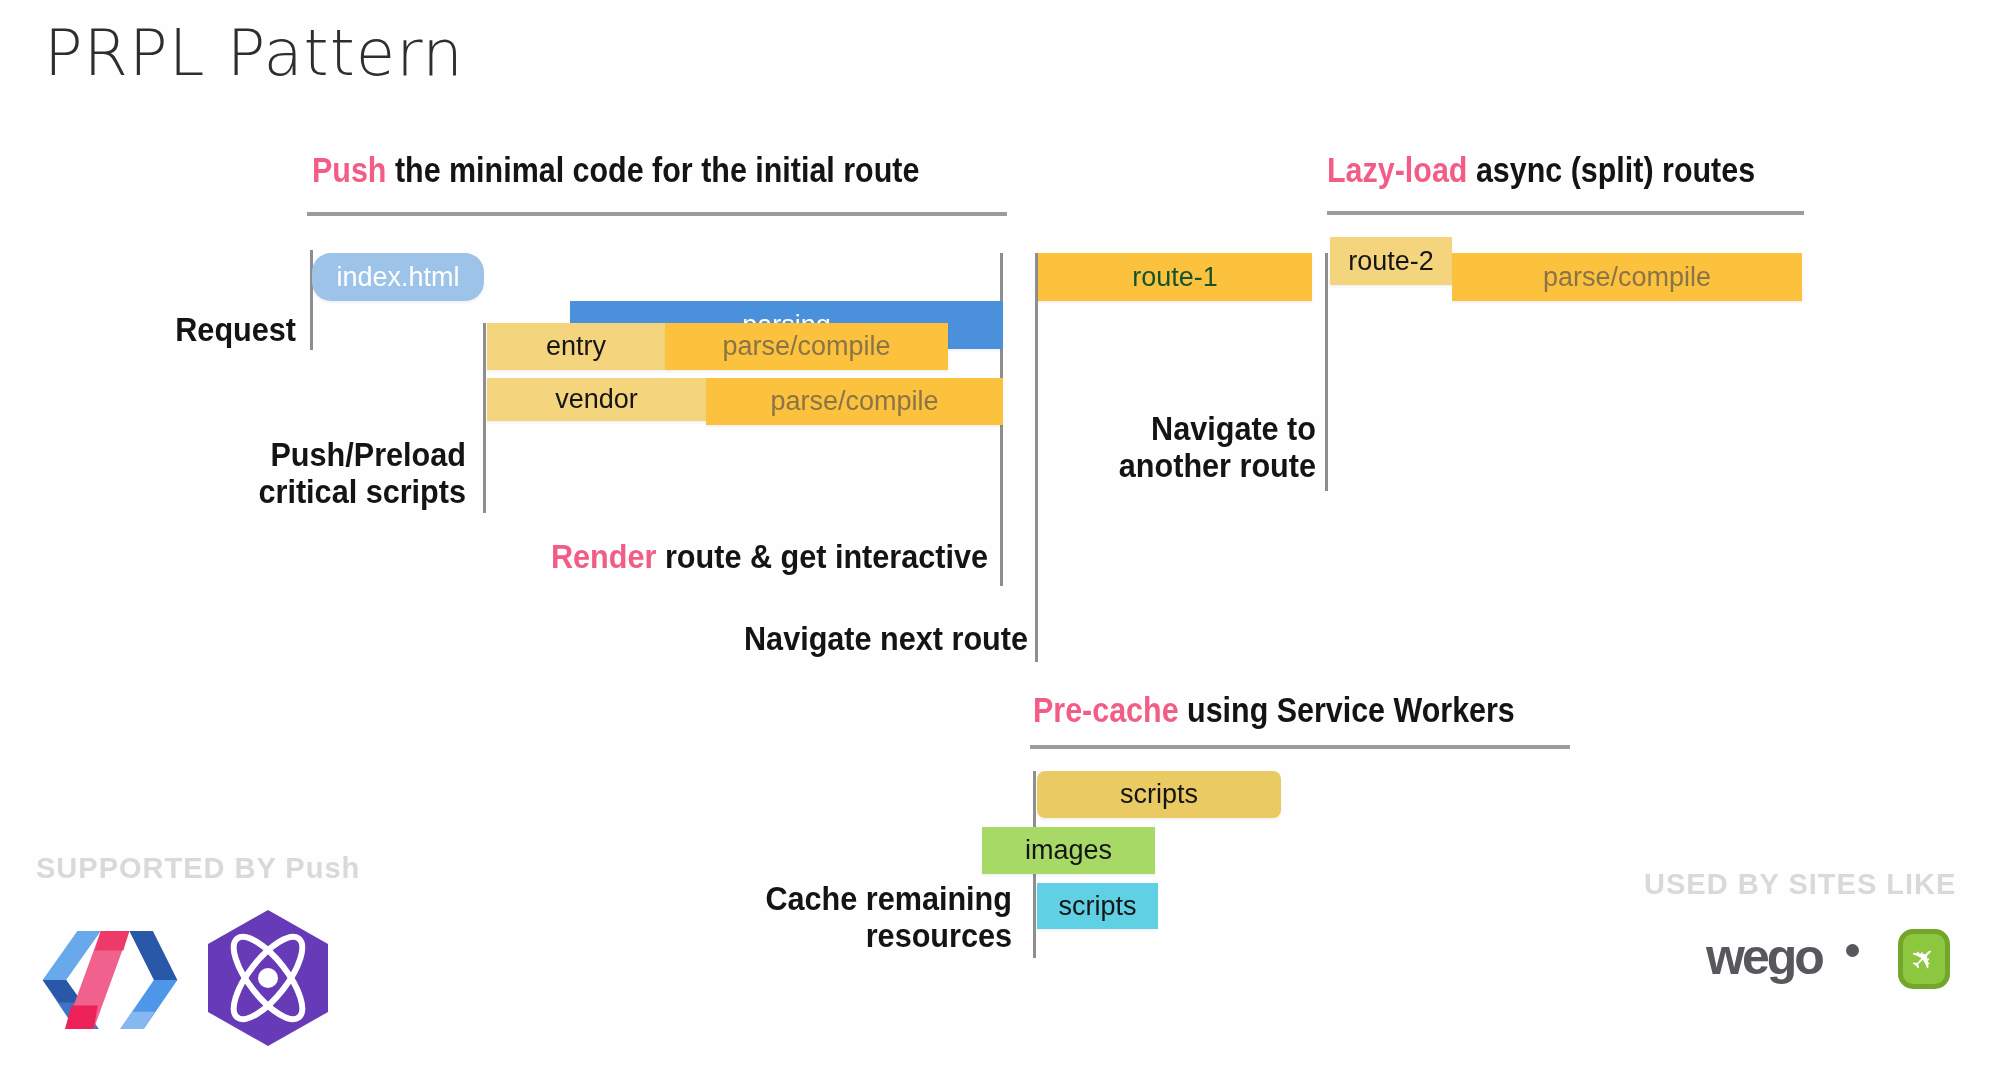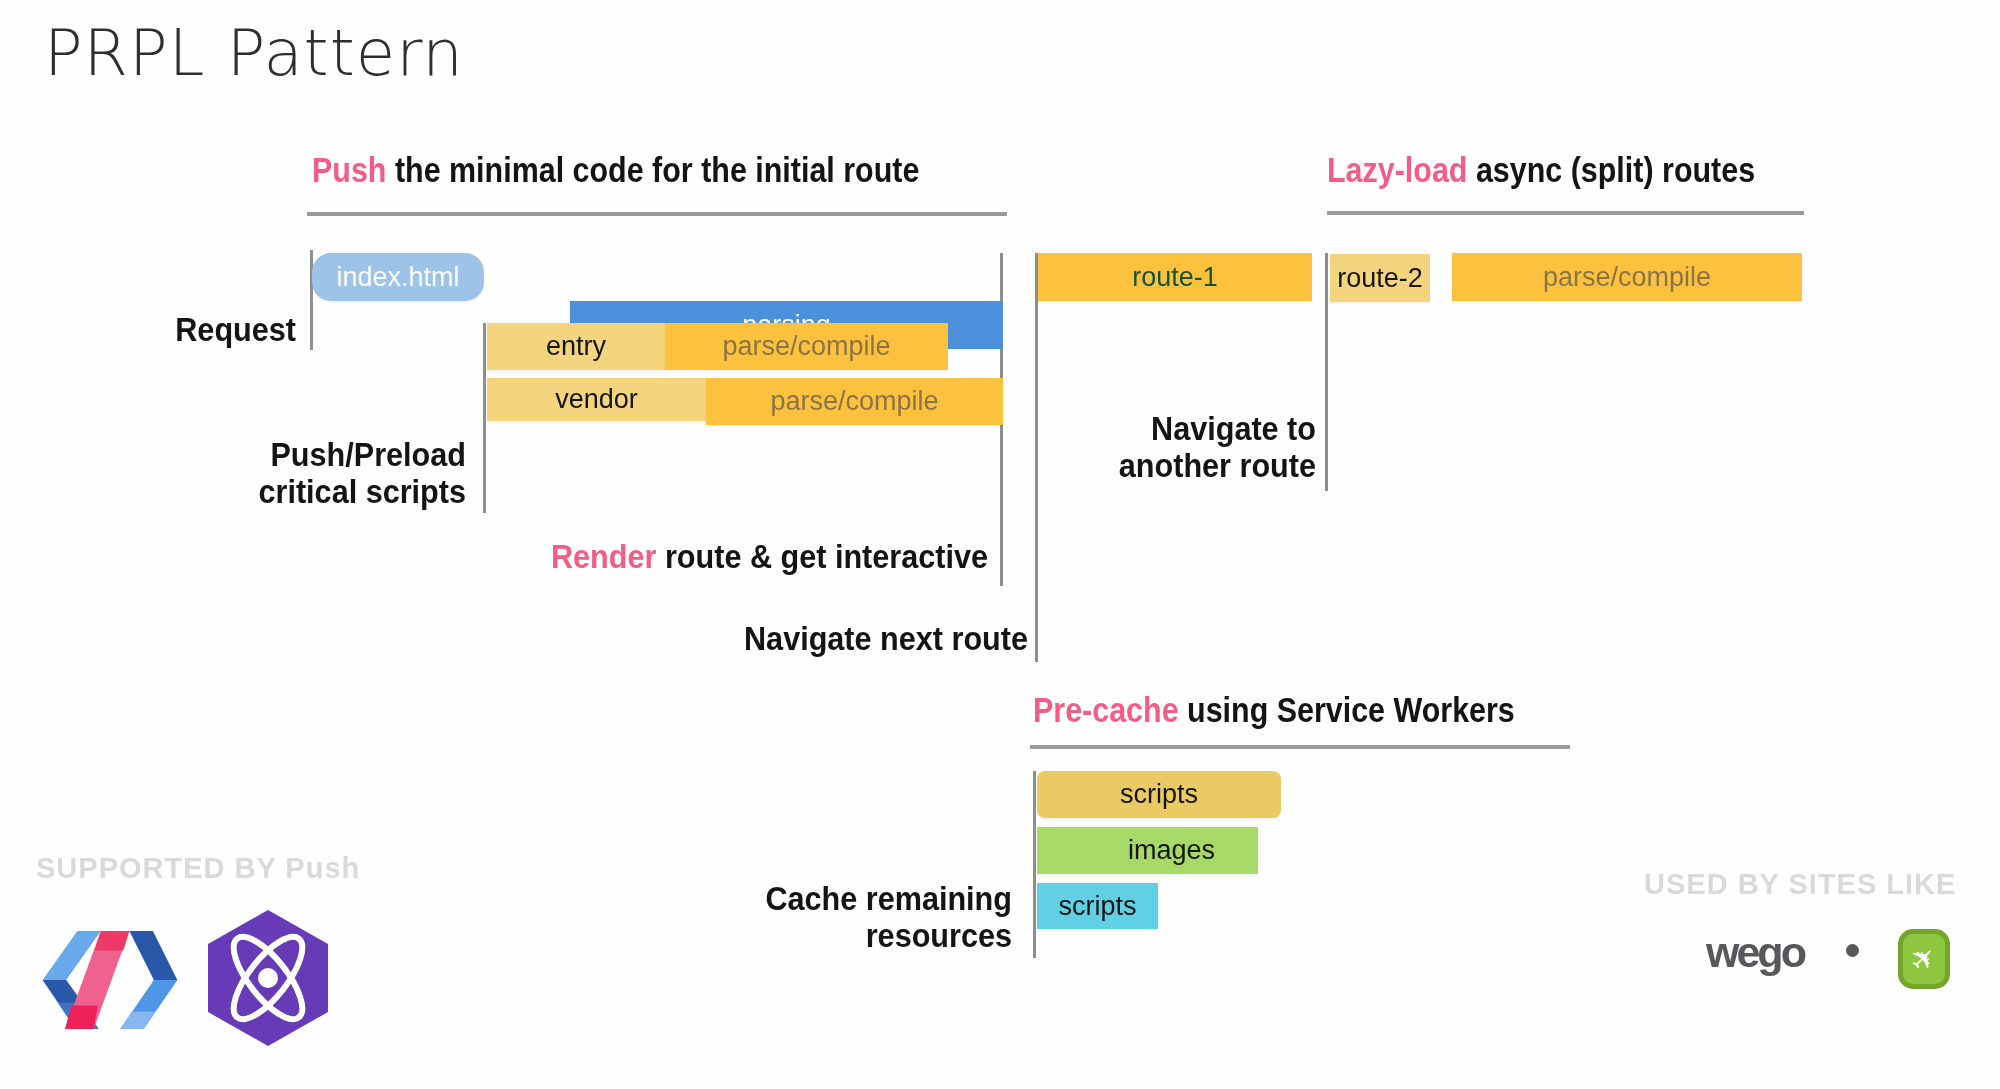--- a/index.html
+++ b/index.html
@@ -38,21 +38,21 @@
     text-align:right;line-height:1.08;white-space:nowrap;
     transform:scaleX(0.9);transform-origin:right center;
   }
   .side-label .hl{color:var(--pink,#F25D86);}
   .faded{
     position:absolute;font-weight:700;font-size:29px;
     color:var(--faded-gray,#D9D9D9);letter-spacing:1px;white-space:nowrap;
   }
   .logo{position:absolute;}
   .wego-word{
-    position:absolute;left:1706px;top:928px;font-size:43px;font-weight:700;
+    position:absolute;left:1706px;top:928px;font-size:50px;font-weight:700;
     color:#57585b;letter-spacing:-3px;white-space:nowrap;
   }
   .wego-dot{position:absolute;left:1846px;top:944px;width:13px;height:13px;border-radius:50%;background:#57585b;}
   .wego-icon{
     position:absolute;left:1898px;top:929px;width:52px;height:60px;
     background:#8dc63f;border:5px solid #74a62c;border-radius:15px;box-sizing:border-box;
     display:flex;align-items:center;justify-content:center;
   }
   .wego-icon span{
     color:#fff;font-size:30px;transform:rotate(-45deg);
@@ -78,30 +78,30 @@
   <div class="vline" style="left:310px;top:250px;height:100px;"></div>
   <div class="vline" style="left:483px;top:323px;height:190px;"></div>
   <div class="vline" style="left:1000px;top:253px;height:333px;"></div>
   <div class="vline" style="left:1035px;top:253px;height:409px;"></div>
   <div class="vline" style="left:1325px;top:253px;height:238px;"></div>
   <div class="vline" style="left:1033px;top:771px;height:187px;"></div>
 
   <div class="bar lightblue" style="left:312px;top:253px;width:172px;height:48px;border-radius:19px;">index.html</div>
   <div class="bar blue" style="left:570px;top:253px;width:433px;height:48px;margin-top:48px;">parsing</div>
   <div class="bar amber" style="left:1038px;top:253px;width:274px;height:48px;">route-1</div>
-  <div class="bar lightamber" style="left:1330px;top:254px;width:100px;height:48px;">route-2</div>
+  <div class="bar lightamber" style="left:1330px;top:237px;width:122px;height:48px;">route-2</div>
   <div class="bar amber-muted" style="left:1452px;top:253px;width:350px;height:48px;">parse/compile</div>
 
   <div class="bar lightamber" style="left:487px;top:323px;width:178px;height:47px;">entry</div>
   <div class="bar amber-muted" style="left:665px;top:323px;width:283px;height:47px;">parse/compile</div>
   <div class="bar lightamber" style="left:487px;top:378px;width:219px;height:43px;">vendor</div>
   <div class="bar amber-muted" style="left:706px;top:378px;width:297px;height:47px;">parse/compile</div>
 
   <div class="bar tan" style="left:1037px;top:771px;width:244px;height:47px;border-radius:8px;">scripts</div>
-  <div class="bar green" style="left:1037px;top:827px;width:173px;height:47px;padding-left:48px;">images</div>
+  <div class="bar green" style="left:982px;top:827px;width:173px;height:47px;">images</div>
   <div class="bar cyan" style="left:1037px;top:883px;width:121px;height:46px;">scripts</div>
 
   <div class="side-label" style="left:146px;top:311px;width:150px;">Request</div>
 
   <div class="side-label" style="left:196px;top:436px;width:270px;">
     <div>Push/Preload</div>
     <div>critical scripts</div>
   </div>
 
   <div class="side-label" style="left:438px;top:538px;width:550px;"><span class="hl">Render</span><span> route &amp; get interactive</span></div>

